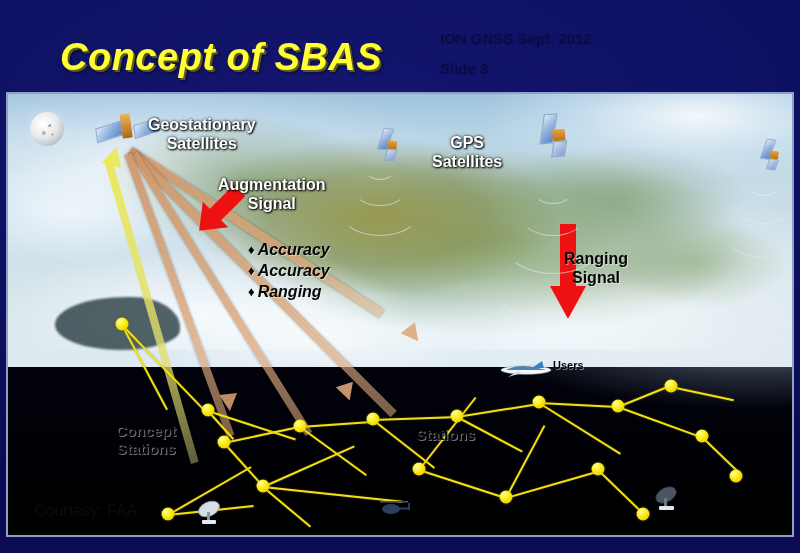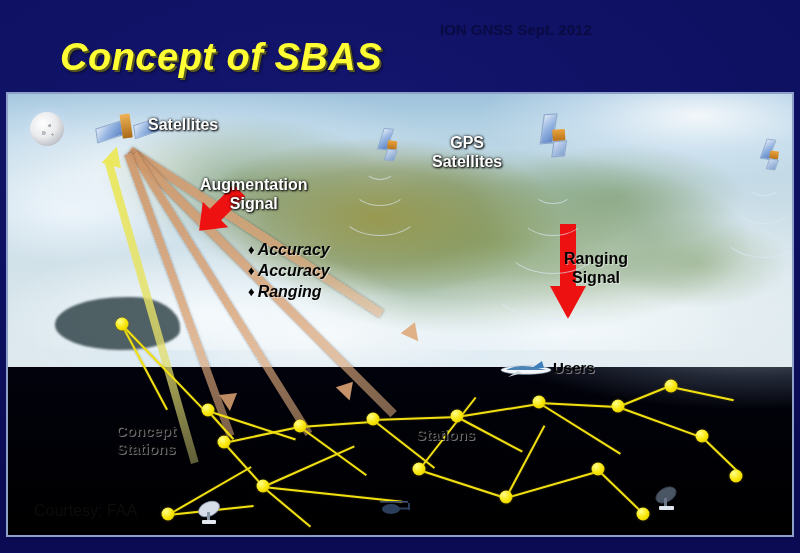--- a/index.html
+++ b/index.html
@@ -27,21 +27,21 @@
     text-shadow:2px 2px 0 #5a5a20, 3px 3px 3px rgba(0,0,0,.55);
     white-space:nowrap;
   }
   .slide-meta{
     position:absolute;left:440px;top:19px;
     font-size:15px;font-weight:bold;line-height:21px;
     color:#0a0b40;
     text-shadow:0 0 1px #101560;
     white-space:nowrap;
   }
-  .slide-meta div{opacity:.9;}
+  .slide-meta div{opacity:.9;margin-top:9px;}
 
   
   .logo{position:absolute;right:8px;top:2px;width:84px;height:62px;}
 
   
   #panel{
     position:absolute;left:6px;top:92px;width:788px;height:445px;
     border:2px solid #8fa0c8;
     box-sizing:border-box;
     overflow:hidden;
@@ -194,40 +194,41 @@
   .dish2{left:644px;top:392px;}
 
   
   .lbl{position:absolute;font-weight:bold;white-space:nowrap;line-height:1.18;}
   .lbl.white{color:#ffffff;text-shadow:1px 1px 2px #000,0 0 3px #000;}
   .lbl.black{color:#050505;text-shadow:1px 1px 0 rgba(255,255,255,.45);}
   .lbl.center{text-align:center;}
 
   #l-geo{left:140px;top:22px;font-size:16px;text-align:center;}
   #l-gps{left:424px;top:40px;font-size:16px;text-align:center;}
-  #l-aug{left:192px;top:82px;font-size:16px;text-align:center;}
+  #l-aug{left:210px;top:82px;font-size:16px;text-align:center;}
   #l-rng{left:556px;top:156px;font-size:16px;text-align:center;}
-  #l-users{left:545px;top:265px;font-size:15px;}
+  #l-users{left:545px;top:265px;font-size:11px;}
   #l-uplink{left:108px;top:328px;font-size:15px;text-align:center;}
   #l-gms{left:408px;top:332px;font-size:15px;text-align:center;}
   #l-courtesy{left:26px;top:408px;font-size:16px;font-weight:normal;color:#0c0c0c;}
 
   .bullets{position:absolute;left:240px;top:145px;font-size:16px;font-weight:bold;color:#050505;line-height:21px;}
   .bullets div{text-shadow:1px 1px 0 rgba(255,255,255,.40);font-style:italic;}
   .bullets .dia{color:#050505;font-size:13px;margin-right:3px;vertical-align:1px;}
 </style>
 </head>
 <body>
 
 <div id="slide">
 
   <div class="slide-title">Concept of SBAS</div>
 
   <div class="slide-meta">
     <div>ION GNSS Sept. 2012</div>
+    <div>Slide 3</div>
   </div>
 
 
   <div id="panel">
 
     <div class="layer space"></div>
     <div class="layer stars"></div>
     <div class="layer earth"></div>
     <div class="layer land"></div>
     <div class="layer landmask"></div>
@@ -375,20 +376,21 @@
 
     <div class="dish dish2">
       <svg width="30" height="26" viewBox="0 0 30 26">
         <ellipse cx="14" cy="9" rx="11" ry="7" fill="#4a5564" stroke="#2d3542" stroke-width=".8" transform="rotate(-30 14 9)"></ellipse>
         <rect x="12" y="12" width="3" height="10" fill="#6b7686"></rect>
         <rect x="7" y="20" width="15" height="4" rx="1" fill="#dfe5ec"></rect>
       </svg>
     </div>
 
     <div class="lbl white center" id="l-geo">
+      <div>Geostationary</div>
       <div>Satellites</div>
     </div>
 
     <div class="lbl white center" id="l-gps">
       <div>GPS</div>
       <div>Satellites</div>
     </div>
 
     <div class="lbl white center" id="l-aug">
       <div>Augmentation</div>

